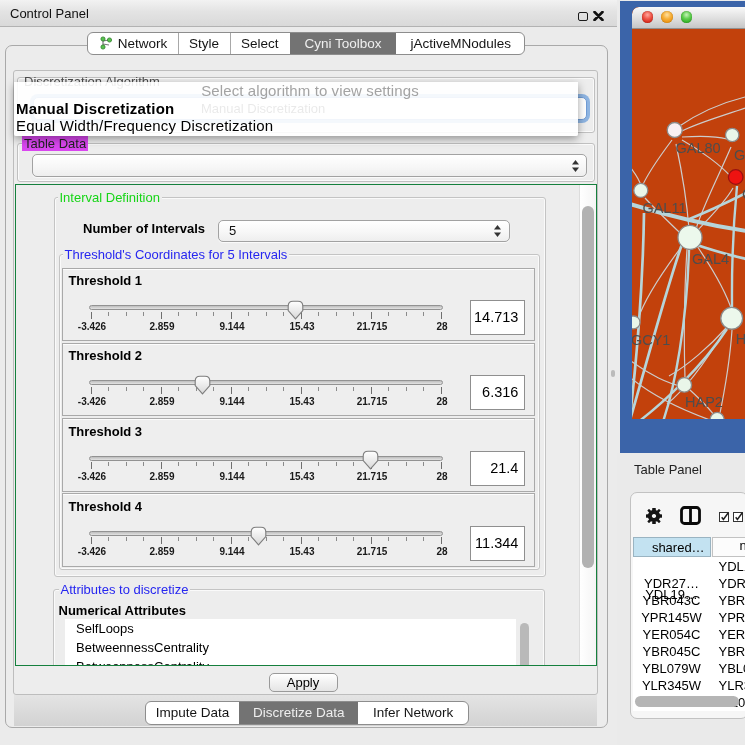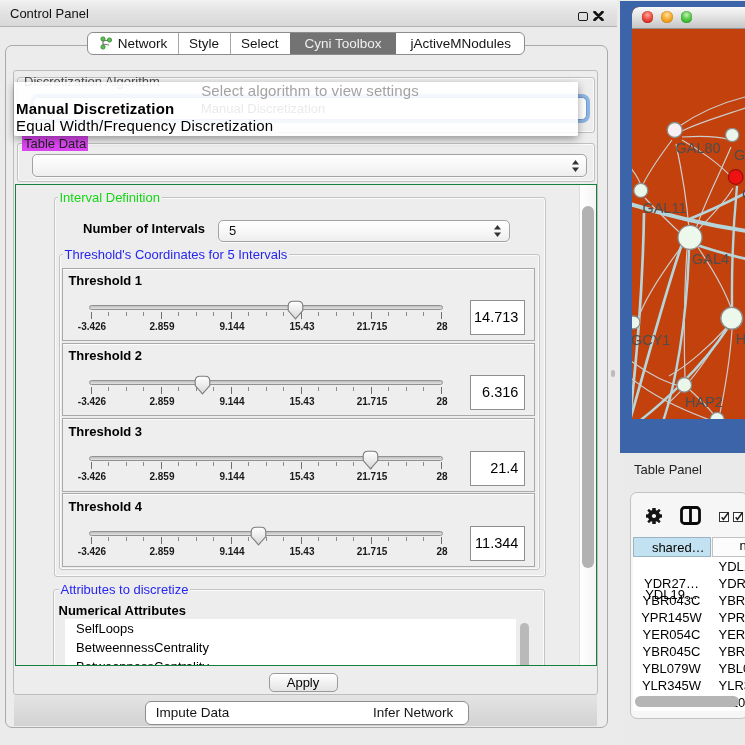--- a/index.html
+++ b/index.html
@@ -157,20 +157,21 @@
 
   <div class="abs" style="left:562.5px;top:0;width:18px;height:482px;background:linear-gradient(to right,#ffffff,#f3f3f3);border-left:1px solid #dcdcdc;"></div>
   <div class="abs" style="left:566px;top:21px;width:11.5px;height:362px;background:#b2b2b2;border-radius:6px;"></div>
 </div>
 
 <div class="abs" style="left:13.5px;top:695px;width:583px;height:31px;background:linear-gradient(#e4e4e4,#d2d2d2);"></div>
 <div class="abs" style="left:268.5px;top:672.5px;width:67px;height:17px;background:linear-gradient(#ffffff,#efefef 60%,#e5e5e5);border:1px solid #9a9a9a;border-radius:5px;font-size:13px;color:#000;text-align:center;line-height:17px;">Apply</div>
 
 <div class="abs" style="left:144.8px;top:700.9px;width:323.9px;height:23.7px;background:#fff;border:1px solid #8d8d8d;border-radius:6px;overflow:hidden;box-sizing:border-box;">
   <div class="seg" style="left:0;width:93.3px;">Impute Data</div>
+  <div class="seg segdark" style="left:93.3px;width:119.4px;">Discretize Data</div>
   <div class="seg" style="left:212.7px;width:109.2px;">Infer Network</div>
 </div>
 
 <div class="abs" style="left:611px;top:370px;width:4px;height:7px;background:#bbb;border-radius:2px;"></div>
 
 <div class="abs" style="left:620px;top:1px;width:125px;height:452px;background:#3b64a9;"></div>
 <div class="abs" style="left:632px;top:6.5px;width:114px;height:412.5px;background:#c2410c;border-radius:7px 0 0 0;overflow:hidden;">
   <div class="abs" style="left:0;top:0;width:113px;height:21px;background:linear-gradient(#f9f9f9,#dcdcdc 60%,#c6c6c6);border-bottom:1px solid #909090;border-radius:7px 0 0 0;"></div>
   <div class="abs" style="left:9.5px;top:4.7px;width:11.5px;height:11.5px;border-radius:50%;background:radial-gradient(circle at 50% 32%,#ffa79e 0%,#f05a4d 40%,#d92c1d 75%,#b71e10 100%);box-shadow:inset 0 0 1px rgba(120,20,10,.9);"></div>
   <div class="abs" style="left:29px;top:4.7px;width:11.5px;height:11.5px;border-radius:50%;background:radial-gradient(circle at 50% 32%,#ffe0a0 0%,#f7b13c 40%,#ec9312 75%,#cf7c08 100%);box-shadow:inset 0 0 1px rgba(150,100,0,.9);"></div>

